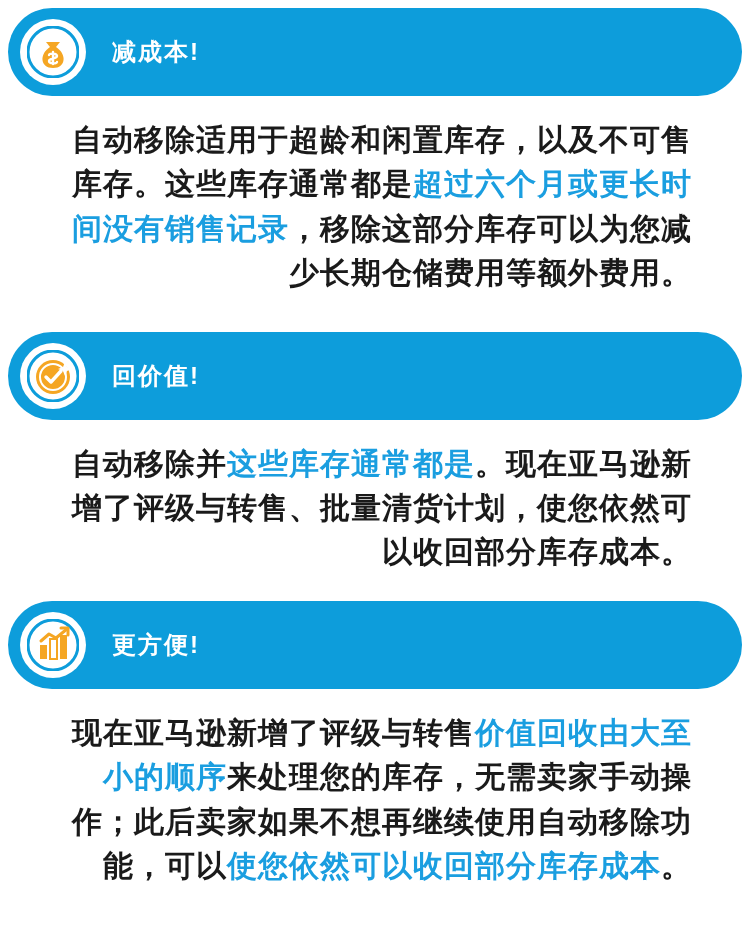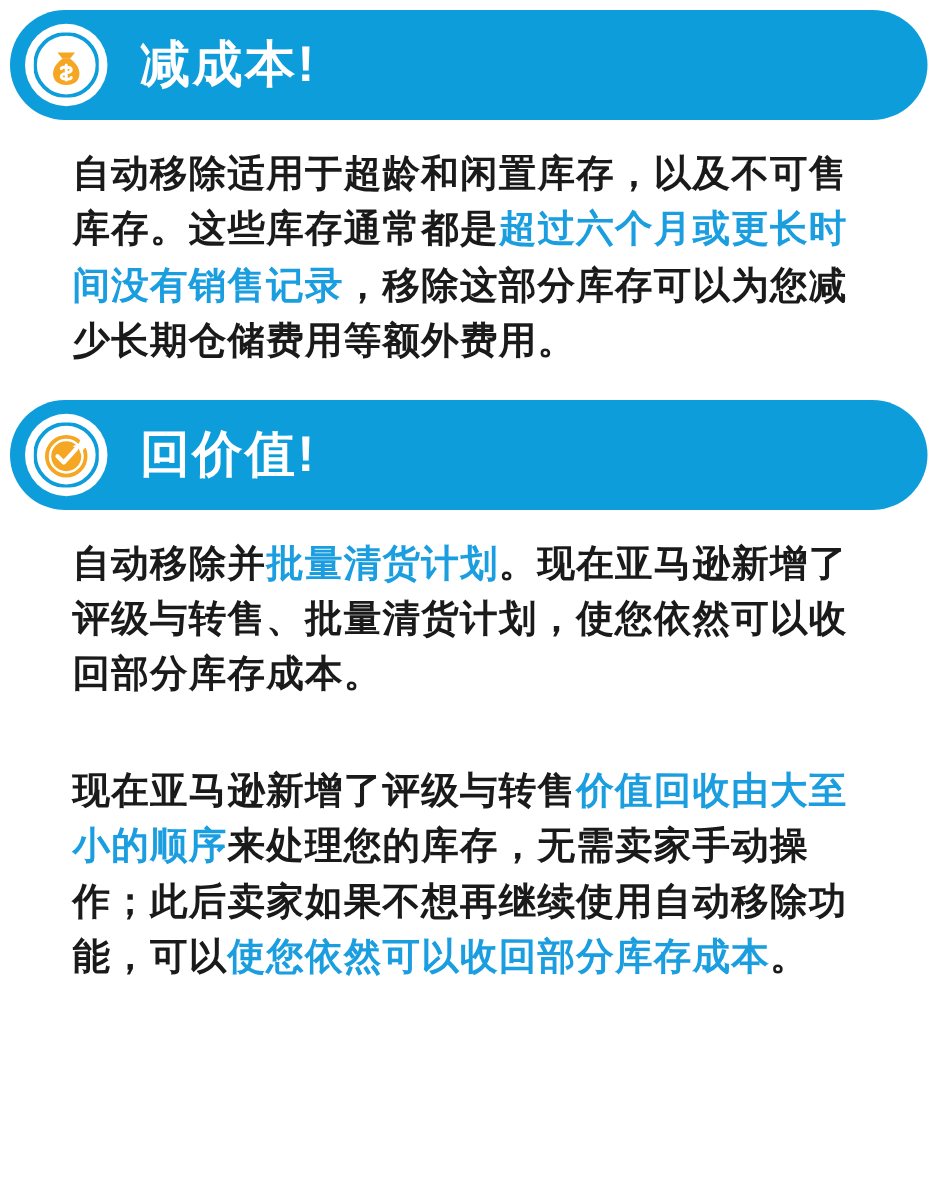--- a/index.html
+++ b/index.html
@@ -41,42 +41,42 @@
     border-radius: 50%;
     background: #ffffff;
     display: flex;
     align-items: center;
     justify-content: center;
     box-sizing: border-box;
   }
   .banner-icon svg { display:block; }
   .banner-title {
     color: #ffffff;
-    font-size: 40px;
+    font-size: 24px;
     font-weight: bold;
     letter-spacing: 2px;
     margin-left: 26px;
     line-height: 1;
     white-space: nowrap;
   }
   .body-text {
     font-size: 30px;
     line-height: 1.48;
     color: #1a1a1a;
     font-weight: bold;
     letter-spacing: 1px;
     padding: 22px 58px 0 58px;
     box-sizing: border-box;
-    text-align: left;
+    text-align: right;
   }
   .hl {
     color: #1a9ee0;
   }
   .sec1 { margin-top: 8px; }
-  .sec2 { margin-top: 24px; }
+  .sec2 { margin-top: 36px; }
   .sec3 { margin-top: 26px; }
   .banner-wrap { padding: 0 8px; }
 </style>
 </head>
 <body>
 
 <div class="page">
 
   <div class="section sec1">
     <div class="banner-wrap">
@@ -106,23 +106,38 @@
             <circle cx="26" cy="27" r="17" fill="#f5a623"></circle>
             <circle cx="26" cy="27" r="13" fill="none" stroke="#ffffff" stroke-width="2"></circle>
             <path d="M19 27 L24 32 L34 21" stroke="#ffffff" stroke-width="3.4" fill="none" stroke-linecap="round" stroke-linejoin="round"></path>
             <path d="M38 12 L40 17 L45 19 L40 21 L38 26 L36 21 L31 19 L36 17 Z" fill="#ffffff"></path>
           </svg>
         </div>
         <div class="banner-title">回价值!</div>
       </div>
     </div>
     <div class="body-text">
-      <span>自动移除并</span><span class="hl">批量清货计划</span><span>。现在亚马逊新增了评级与转售、批量清货计划，使您依然可以收回部分库存成本。</span>
+      <span>自动移除并</span><span class="hl">这些库存通常都是</span><span>。现在亚马逊新增了评级与转售、批量清货计划，使您依然可以收回部分库存成本。</span>
     </div>
   </div>
 
   <div class="section sec3">
+    <div class="banner-wrap">
+      <div class="banner">
+        <div class="banner-icon">
+          <svg width="52" height="52" viewBox="0 0 52 52">
+            <circle cx="26" cy="26" r="25" fill="none" stroke="#0d9ddb" stroke-width="3"></circle>
+            <rect x="13" y="26" width="7" height="14" fill="#f5a623"></rect>
+            <rect x="23" y="20" width="7" height="20" fill="#ffffff" stroke="#f5a623" stroke-width="2"></rect>
+            <rect x="33" y="16" width="7" height="24" fill="#f5a623"></rect>
+            <path d="M14 22 L22 15 L29 19 L40 10" stroke="#f5a623" stroke-width="3" fill="none" stroke-linecap="round" stroke-linejoin="round"></path>
+            <path d="M34 9 L41 9 L41 16" stroke="#f5a623" stroke-width="3" fill="none" stroke-linecap="round" stroke-linejoin="round"></path>
+          </svg>
+        </div>
+        <div class="banner-title">更方便!</div>
+      </div>
+    </div>
     <div class="body-text">
       <span>现在亚马逊新增了评级与转售</span><span class="hl">价值回收由大至小的顺序</span><span>来处理您的库存，无需卖家手动操作；此后卖家如果不想再继续使用自动移除功能，可以</span><span class="hl">使您依然可以收回部分库存成本</span><span>。</span>
     </div>
   </div>
 
 </div>
 
 </body></html>

